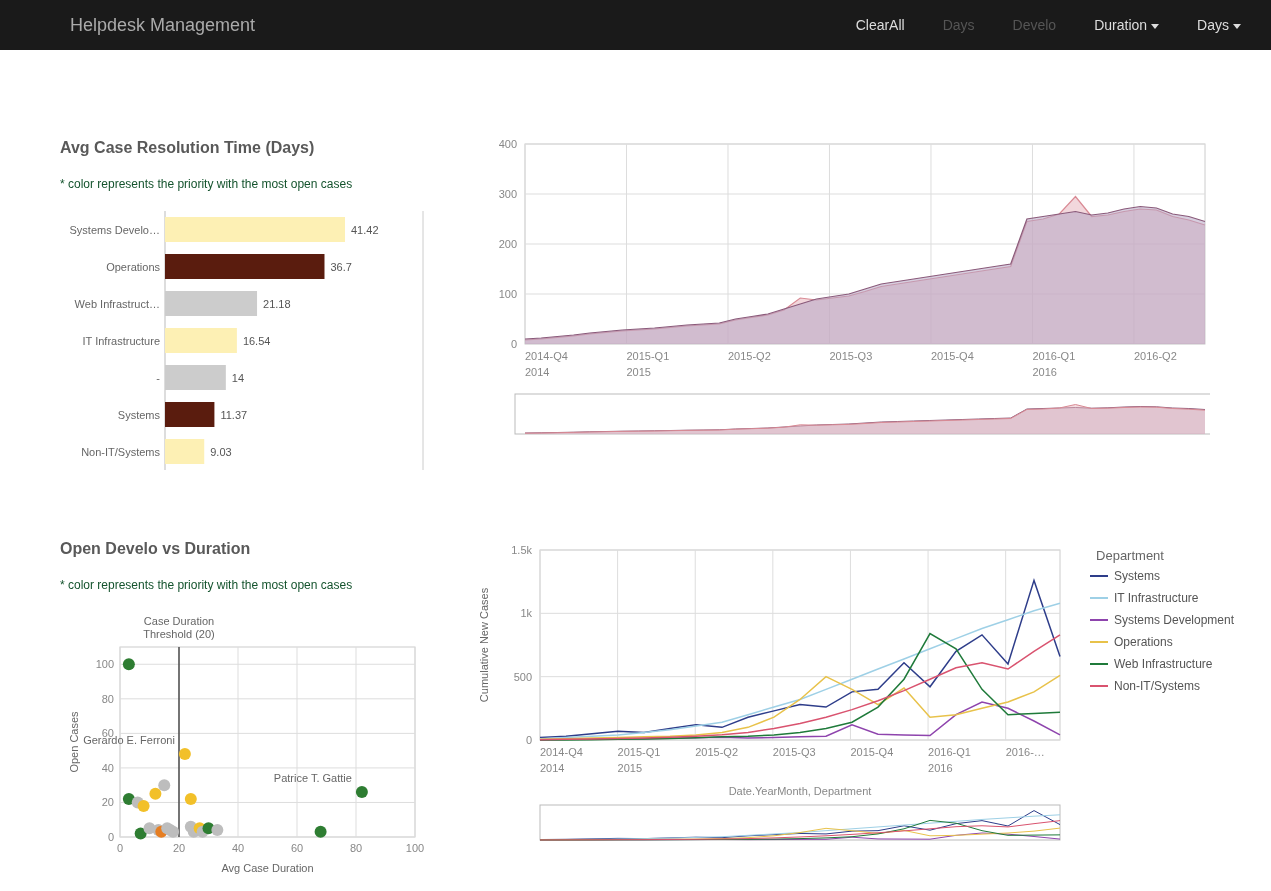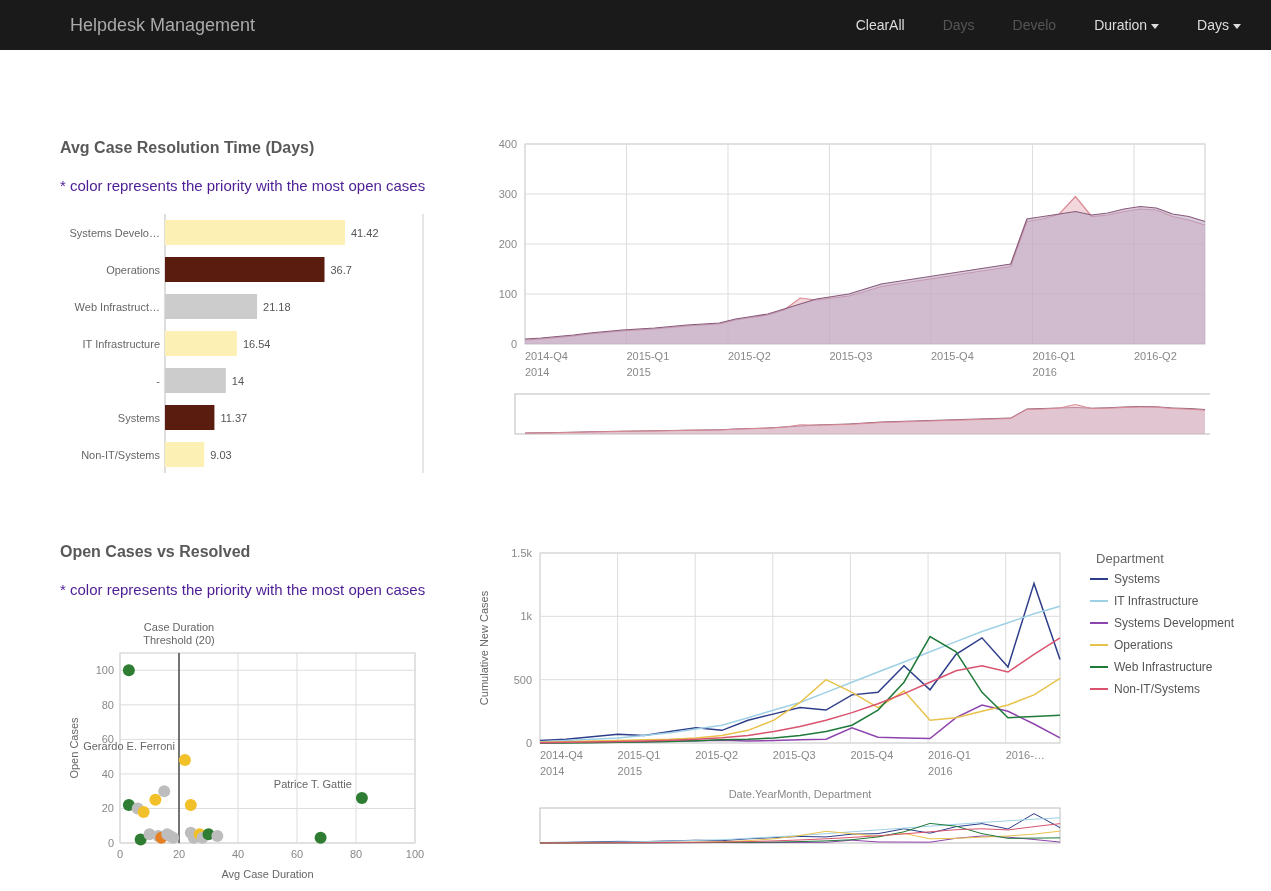--- a/index.html
+++ b/index.html
@@ -6,21 +6,21 @@
   body { margin: 0; font-family: -apple-system, BlinkMacSystemFont, "Segoe UI", Arial, sans-serif; background: #fff; color: #595959; }
   .topbar { background: #1a1a1a; color: #ccc; height: 50px; display: flex; align-items: center; padding: 0 30px; }
   .topbar .title { color: #aaa; font-size: 18px; flex: 1; padding-left: 40px; }
   .topbar .nav { display: flex; gap: 38px; align-items: center; font-size: 14px; }
   .topbar .nav .disabled { color: #555; }
   .topbar .nav .item { color: #ddd; }
   .caret { display: inline-block; margin-left: 4px; width: 0; height: 0; border-left: 4px solid transparent; border-right: 4px solid transparent; border-top: 5px solid currentColor; vertical-align: middle; }
   .page { padding: 45px 60px; margin-top: 44px; }
   .grid { display: grid; grid-template-columns: 370px 1fr; gap: 40px; row-gap: 50px; }
   .panel-title { font-size: 16px; font-weight: 600; color: #595959; margin: 0 0 20px 0; }
-  .subtitle { font-size: 15px; color: #4c1d95; margin-bottom: 15px; }
+  .subtitle { font-size: 12px; color: #14532d; margin-bottom: 15px; }
   svg text { font-family: inherit; }
   .axis { stroke: #bbb; stroke-width: 1; }
   .grid-line { stroke: #ddd; stroke-width: 1; }
   .tick-label { font-size: 11px; fill: #888; }
   .cat-label { font-size: 11px; fill: #666; }
   .val-label { font-size: 11px; fill: #555; }
   .legend-title { font-size: 13px; fill: #666; }
   .legend-item { font-size: 12px; fill: #555; }
 </style>
 </head>
@@ -106,21 +106,21 @@
           <text x="562.4626865671642" y="237" class="tick-label">2016</text>
           <rect x="45" y="255" width="700" height="40" fill="none" stroke="#bbb"></rect>
           <path d="M55,294 L71.19047619047619,293.8 L87.38095238095238,293.5 L103.57142857142857,293.2 L119.76190476190476,292.8 L135.95238095238096,292.5 L152.14285714285714,292.2 L168.33333333333331,292 L184.52380952380952,291.8 L200.7142857142857,291.5 L216.9047619047619,291.2 L233.0952380952381,291 L249.28571428571428,290.8 L265.4761904761905,290 L281.66666666666663,289.5 L297.8571428571429,289 L314.04761904761904,288 L330.23809523809524,287 L346.4285714285714,286 L362.61904761904765,285.5 L378.8095238095238,285 L395,284 L411.1904761904762,283 L427.3809523809524,282.5 L443.57142857142856,282 L459.76190476190476,281.5 L475.95238095238096,281 L492.14285714285717,280.5 L508.3333333333333,280 L524.5238095238095,279.5 L540.7142857142858,279 L556.9047619047619,270 L573.0952380952381,269.5 L589.2857142857142,269 L605.4761904761905,268.5 L621.6666666666667,269.2 L637.8571428571428,268.8 L654.047619047619,268 L670.2380952380953,267.5 L686.4285714285714,267.8 L702.6190476190476,269 L718.8095238095237,269.5 L735,270.5 L735,295 L55,295 Z" fill="#b7a6c4" fill-opacity="0.5"></path>
           <path d="M55,294 L71.19047619047619,293.8 L87.38095238095238,293.5 L103.57142857142857,293.2 L119.76190476190476,292.8 L135.95238095238096,292.5 L152.14285714285714,292.2 L168.33333333333331,292 L184.52380952380952,291.8 L200.7142857142857,291.5 L216.9047619047619,291.2 L233.0952380952381,291 L249.28571428571428,290.8 L265.4761904761905,290 L281.66666666666663,289.5 L297.8571428571429,289 L314.04761904761904,288 L330.23809523809524,287 L346.4285714285714,286 L362.61904761904765,285.5 L378.8095238095238,285 L395,284 L411.1904761904762,283 L427.3809523809524,282.5 L443.57142857142856,282 L459.76190476190476,281.5 L475.95238095238096,281 L492.14285714285717,280.5 L508.3333333333333,280 L524.5238095238095,279.5 L540.7142857142858,279 L556.9047619047619,270 L573.0952380952381,269.5 L589.2857142857142,269 L605.4761904761905,268.5 L621.6666666666667,269.2 L637.8571428571428,268.8 L654.047619047619,268 L670.2380952380953,267.5 L686.4285714285714,267.8 L702.6190476190476,269 L718.8095238095237,269.5 L735,270.5" fill="none" stroke="#8a5a7a" stroke-width="1"></path>
           <path d="M55,294.2 L71.19047619047619,294 L87.38095238095238,293.7 L103.57142857142857,293.4 L119.76190476190476,293 L135.95238095238096,292.7 L152.14285714285714,292.4 L168.33333333333331,292.2 L184.52380952380952,292 L200.7142857142857,291.7 L216.9047619047619,291.4 L233.0952380952381,291.2 L249.28571428571428,291 L265.4761904761905,290.2 L281.66666666666663,289.7 L297.8571428571429,289.2 L314.04761904761904,288.2 L330.23809523809524,285.8 L346.4285714285714,286.2 L362.61904761904765,285.8 L378.8095238095238,285.4 L395,284.5 L411.1904761904762,283.5 L427.3809523809524,283 L443.57142857142856,282.5 L459.76190476190476,282 L475.95238095238096,281.5 L492.14285714285717,281 L508.3333333333333,280.5 L524.5238095238095,280 L540.7142857142858,279.5 L556.9047619047619,270.5 L573.0952380952381,270 L589.2857142857142,269 L605.4761904761905,265.5 L621.6666666666667,269.5 L637.8571428571428,269.2 L654.047619047619,268.5 L670.2380952380953,268 L686.4285714285714,268.2 L702.6190476190476,269.5 L718.8095238095237,270.2 L735,271.2 L735,295 L55,295 Z" fill="#e8b7bf" fill-opacity="0.5"></path>
           <path d="M55,294.2 L71.19047619047619,294 L87.38095238095238,293.7 L103.57142857142857,293.4 L119.76190476190476,293 L135.95238095238096,292.7 L152.14285714285714,292.4 L168.33333333333331,292.2 L184.52380952380952,292 L200.7142857142857,291.7 L216.9047619047619,291.4 L233.0952380952381,291.2 L249.28571428571428,291 L265.4761904761905,290.2 L281.66666666666663,289.7 L297.8571428571429,289.2 L314.04761904761904,288.2 L330.23809523809524,285.8 L346.4285714285714,286.2 L362.61904761904765,285.8 L378.8095238095238,285.4 L395,284.5 L411.1904761904762,283.5 L427.3809523809524,283 L443.57142857142856,282.5 L459.76190476190476,282 L475.95238095238096,281.5 L492.14285714285717,281 L508.3333333333333,280.5 L524.5238095238095,280 L540.7142857142858,279.5 L556.9047619047619,270.5 L573.0952380952381,270 L589.2857142857142,269 L605.4761904761905,265.5 L621.6666666666667,269.5 L637.8571428571428,269.2 L654.047619047619,268.5 L670.2380952380953,268 L686.4285714285714,268.2 L702.6190476190476,269.5 L718.8095238095237,270.2 L735,271.2" fill="none" stroke="#d98a94" stroke-width="1"></path>
         </svg>
     </div>
 
     <div>
-      <h3 class="panel-title">Open Cases vs Resolved</h3>
+      <h3 class="panel-title">Open Develo vs Duration</h3>
       <div class="subtitle">* color represents the priority with the most open cases</div>
       <svg id="scatter-svg" width="370" height="280">
           <rect x="60" y="40" width="295" height="190" fill="none" stroke="#ccc"></rect>
           <line x1="60" y1="40" x2="60" y2="230" class="grid-line"></line>
           <text x="60" y="245" text-anchor="middle" class="tick-label">0</text>
           <line x1="119" y1="40" x2="119" y2="230" class="grid-line"></line>
           <text x="119" y="245" text-anchor="middle" class="tick-label">20</text>
           <line x1="178" y1="40" x2="178" y2="230" class="grid-line"></line>
           <text x="178" y="245" text-anchor="middle" class="tick-label">40</text>
           <line x1="237" y1="40" x2="237" y2="230" class="grid-line"></line>

